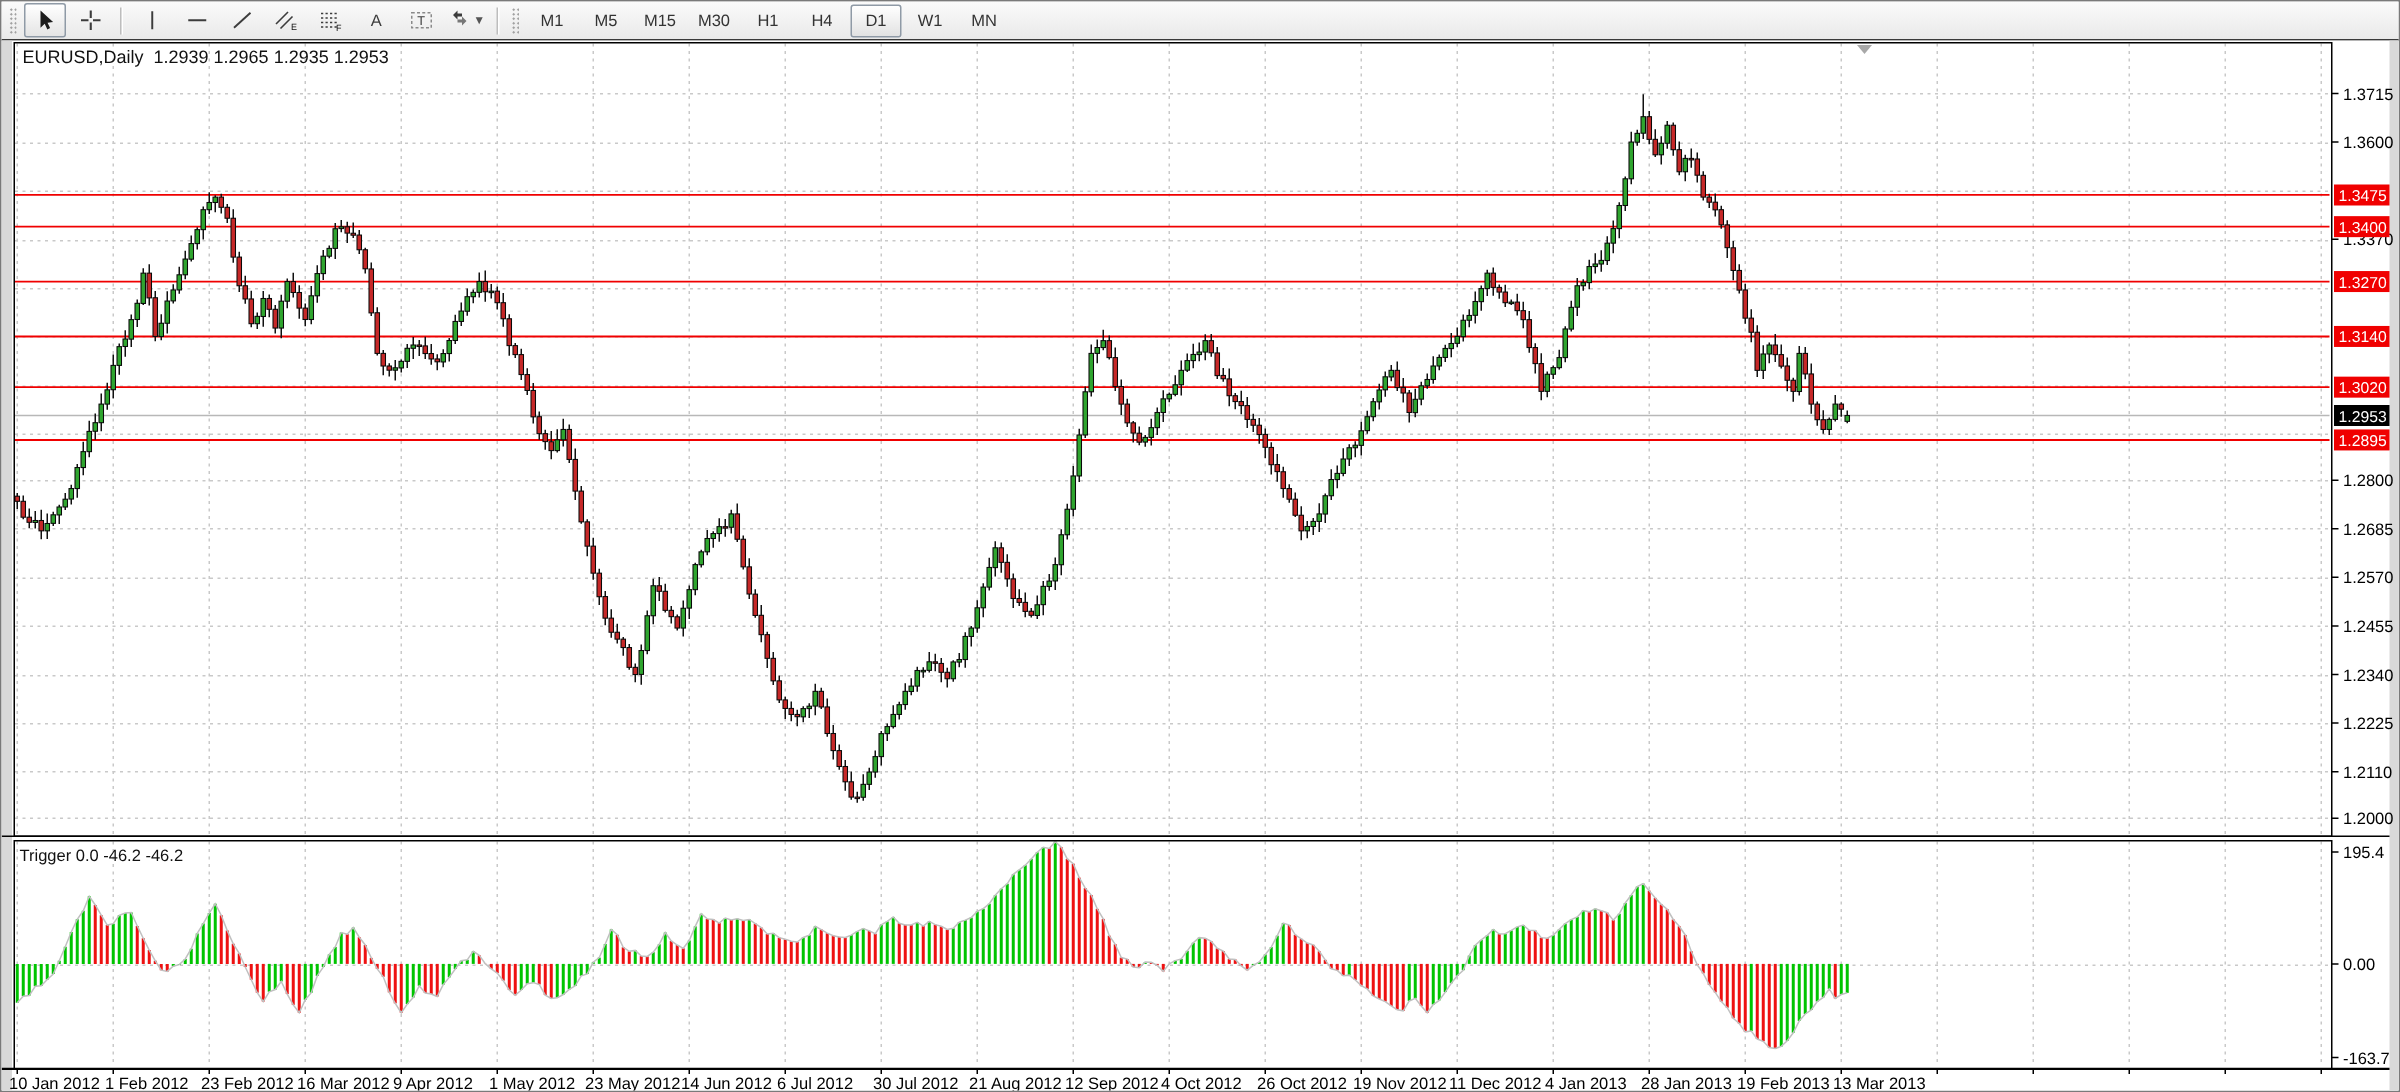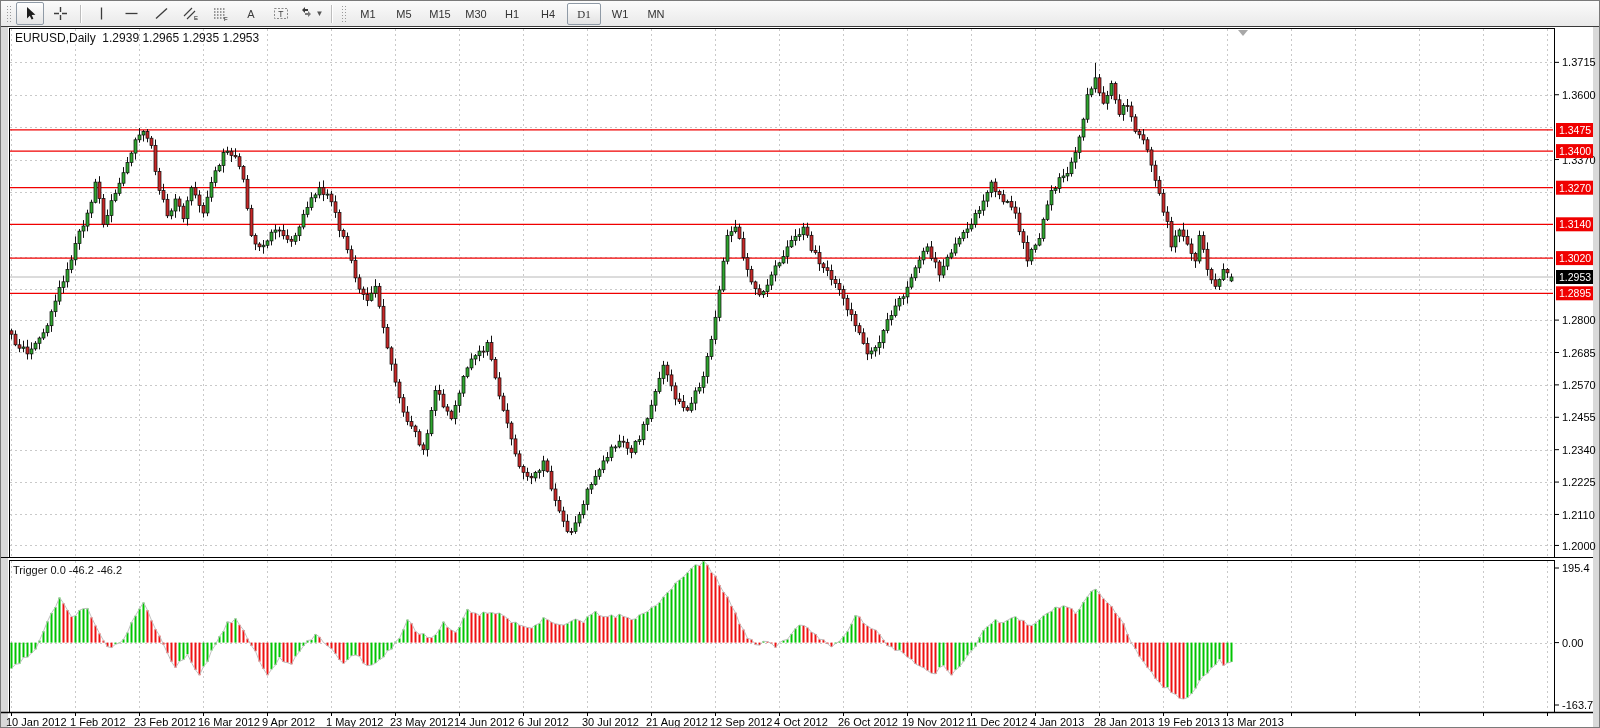--- a/index.html
+++ b/index.html
@@ -12,21 +12,21 @@
     display:flex;align-items:center;gap:2px;padding-left:2px;box-sizing:border-box;}
   .grip{width:5px;height:18px;margin:0 3px;
     background-image:radial-gradient(#9a9a9a 35%,transparent 40%);
     background-size:3px 3px;}
   .tbtn{width:26px;height:21px;display:flex;align-items:center;justify-content:center;
     border:1px solid transparent;border-radius:2px;color:#3c3c3c;font-size:12px;cursor:default;}
   .tbtn.sel{background:linear-gradient(#ffffff,#e4e4e4);border:1px solid #8f9aa6;}
   .sep{width:1px;height:18px;background:#bdbdbd;margin:0 4px;box-shadow:1px 0 0 #fff;}
   .tfbtn{min-width:26px;height:20px;padding:0 3px;display:flex;align-items:center;justify-content:center;
     font-size:11px;color:#333;border:1px solid transparent;border-radius:2px;text-align:center;}
-  .tfbtn.sel{background:linear-gradient(#ffffff,#e2e2e2);border:1px solid #8f9aa6;font-family:Liberation Serif, serif;}
+  .tfbtn.sel{background:linear-gradient(#ffffff,#e2e2e2);border:1px solid #8f9aa6;}
   .dd{font-size:8px;color:#555;margin-left:1px;}
   
   #chartwrap{position:absolute;left:0;top:26px;width:1276px;height:702px;}
   svg text{font-family:"Liberation Sans","DejaVu Sans",sans-serif;}
 </style>
 </head>
 <body>
 
 <div id="app">
 

